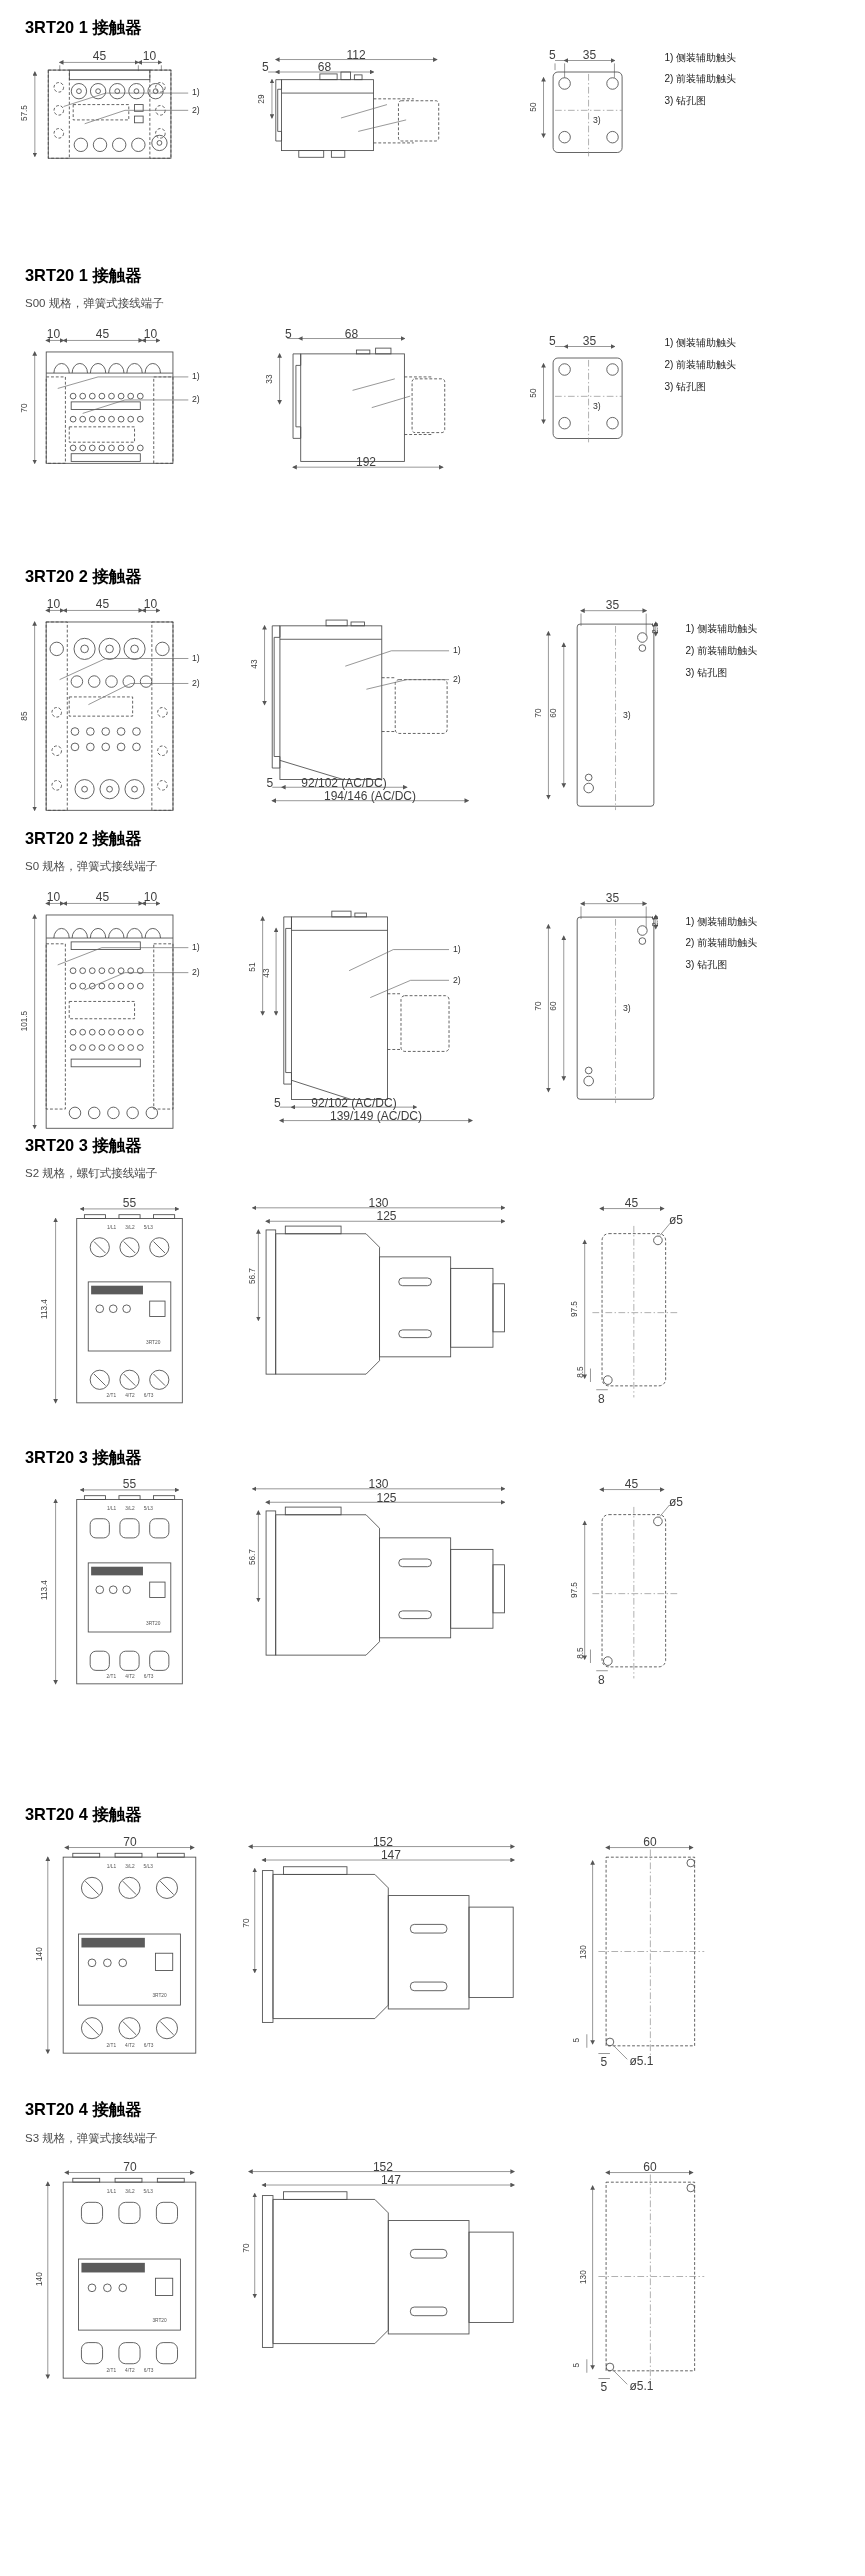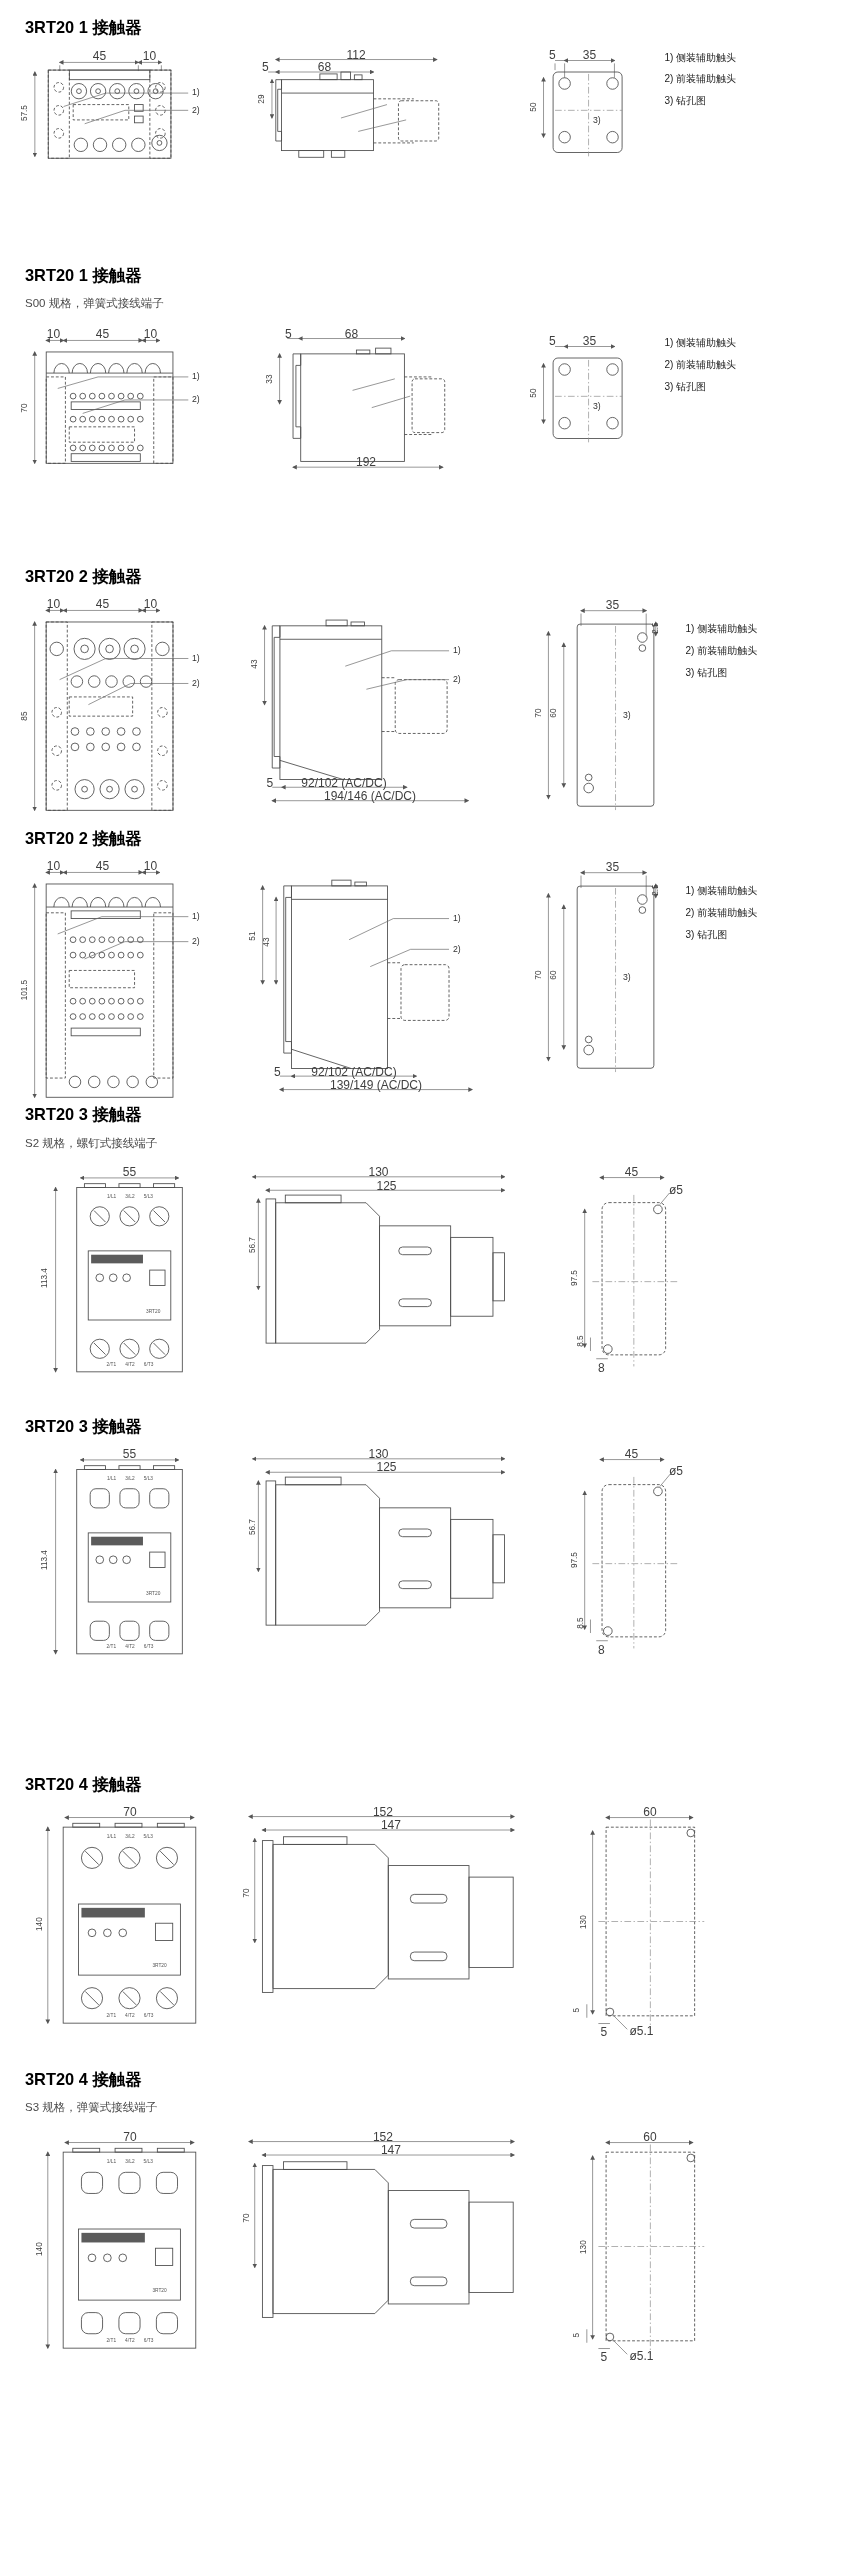--- a/index.html
+++ b/index.html
@@ -355,20 +355,21 @@
       <div class="legend" style="margin-left:11.5px;margin-top:25px">
         <div class="lg-item">1) 侧装辅助触头</div>
         <div class="lg-item">2) 前装辅助触头</div>
         <div class="lg-item">3) 钻孔图</div>
       </div>
     </div>
   </section>
 
   <section class="sec" style="margin-bottom:0px">
     <h2 class="ttl">3RT20 2 接触器</h2>
+    <p class="sub">S0 规格，弹簧式接线端子</p>
     <div class="row">
       <div class="fig" style="width:197px;height:245px">
         <svg width="197" height="245" viewBox="0 0 205 255">
           <line class="dl" x1="22" y1="14" x2="40" y2="14" marker-start="url(#ar)" marker-end="url(#ar)"></line>
           <line class="dl" x1="40" y1="14" x2="122" y2="14" marker-start="url(#ar)" marker-end="url(#ar)"></line>
           <line class="dl" x1="122" y1="14" x2="140" y2="14" marker-start="url(#ar)" marker-end="url(#ar)"></line>
           <line class="dl" x1="10" y1="26" x2="10" y2="248" marker-start="url(#ar)" marker-end="url(#ar)"></line>
           <rect x="22" y="26" width="132" height="222"></rect>
           <path d="M30,50 a8,10 0 0 1 16,0"></path>
             <path d="M49,50 a8,10 0 0 1 16,0"></path>

